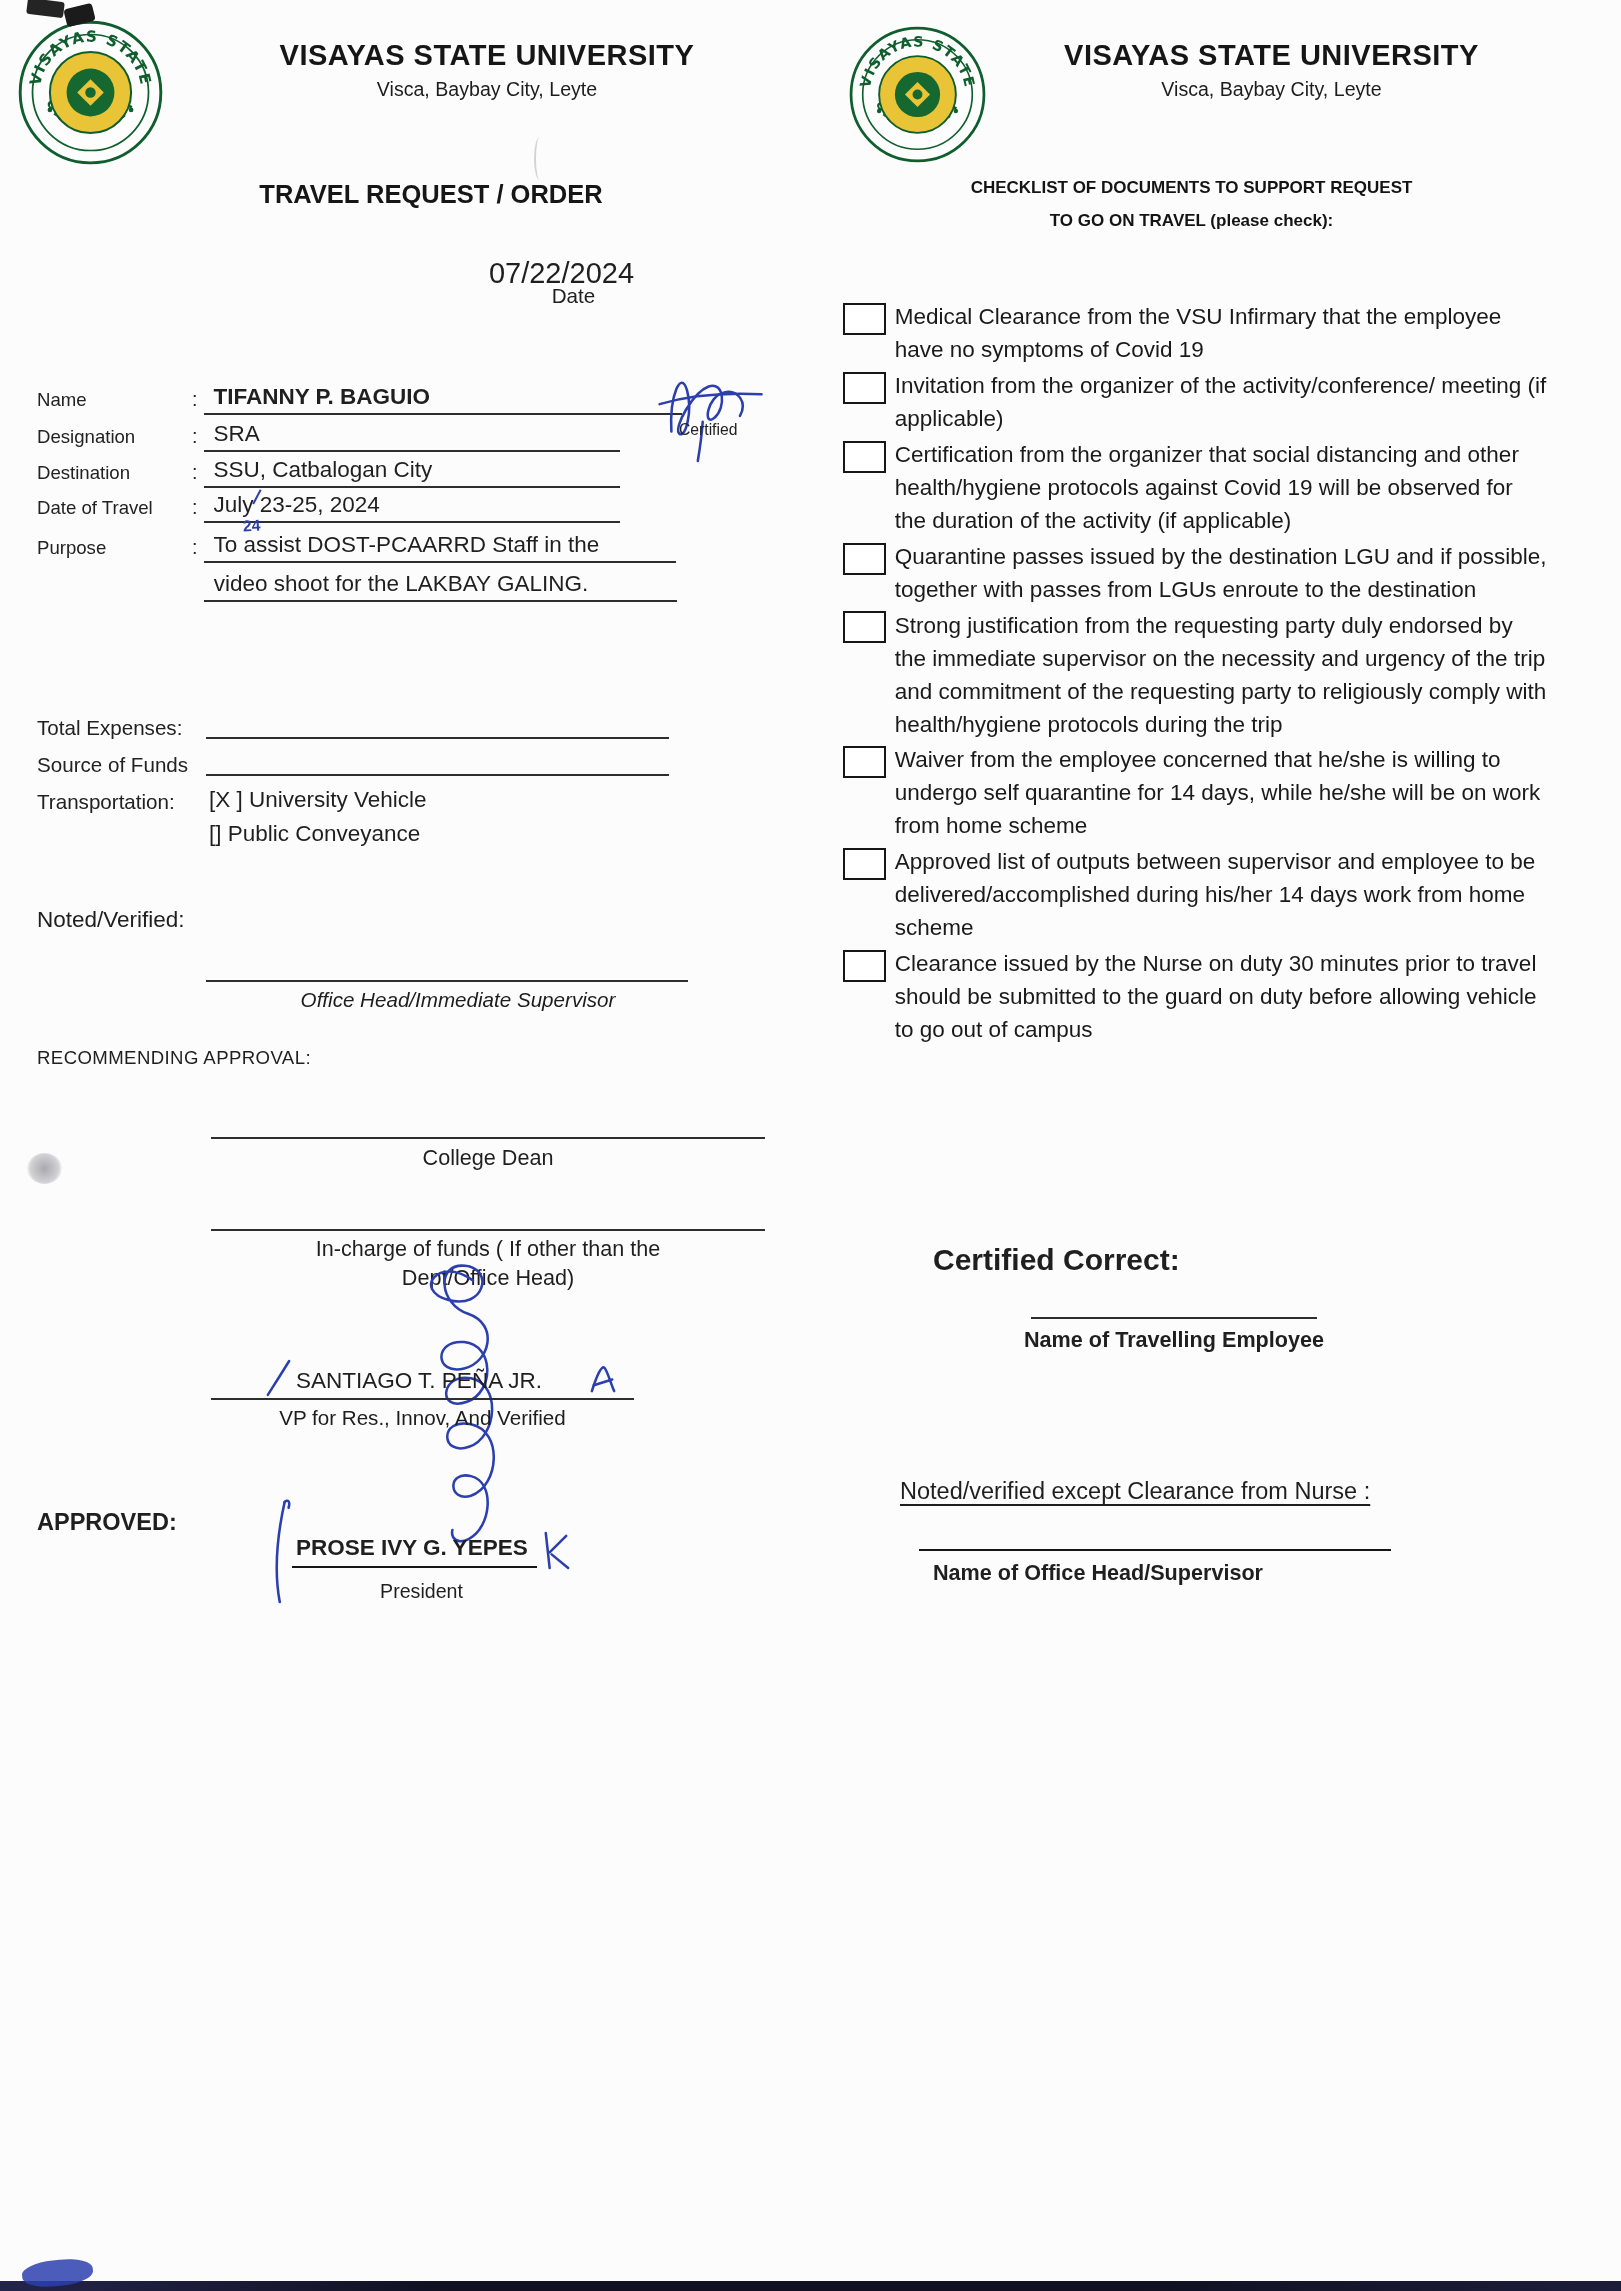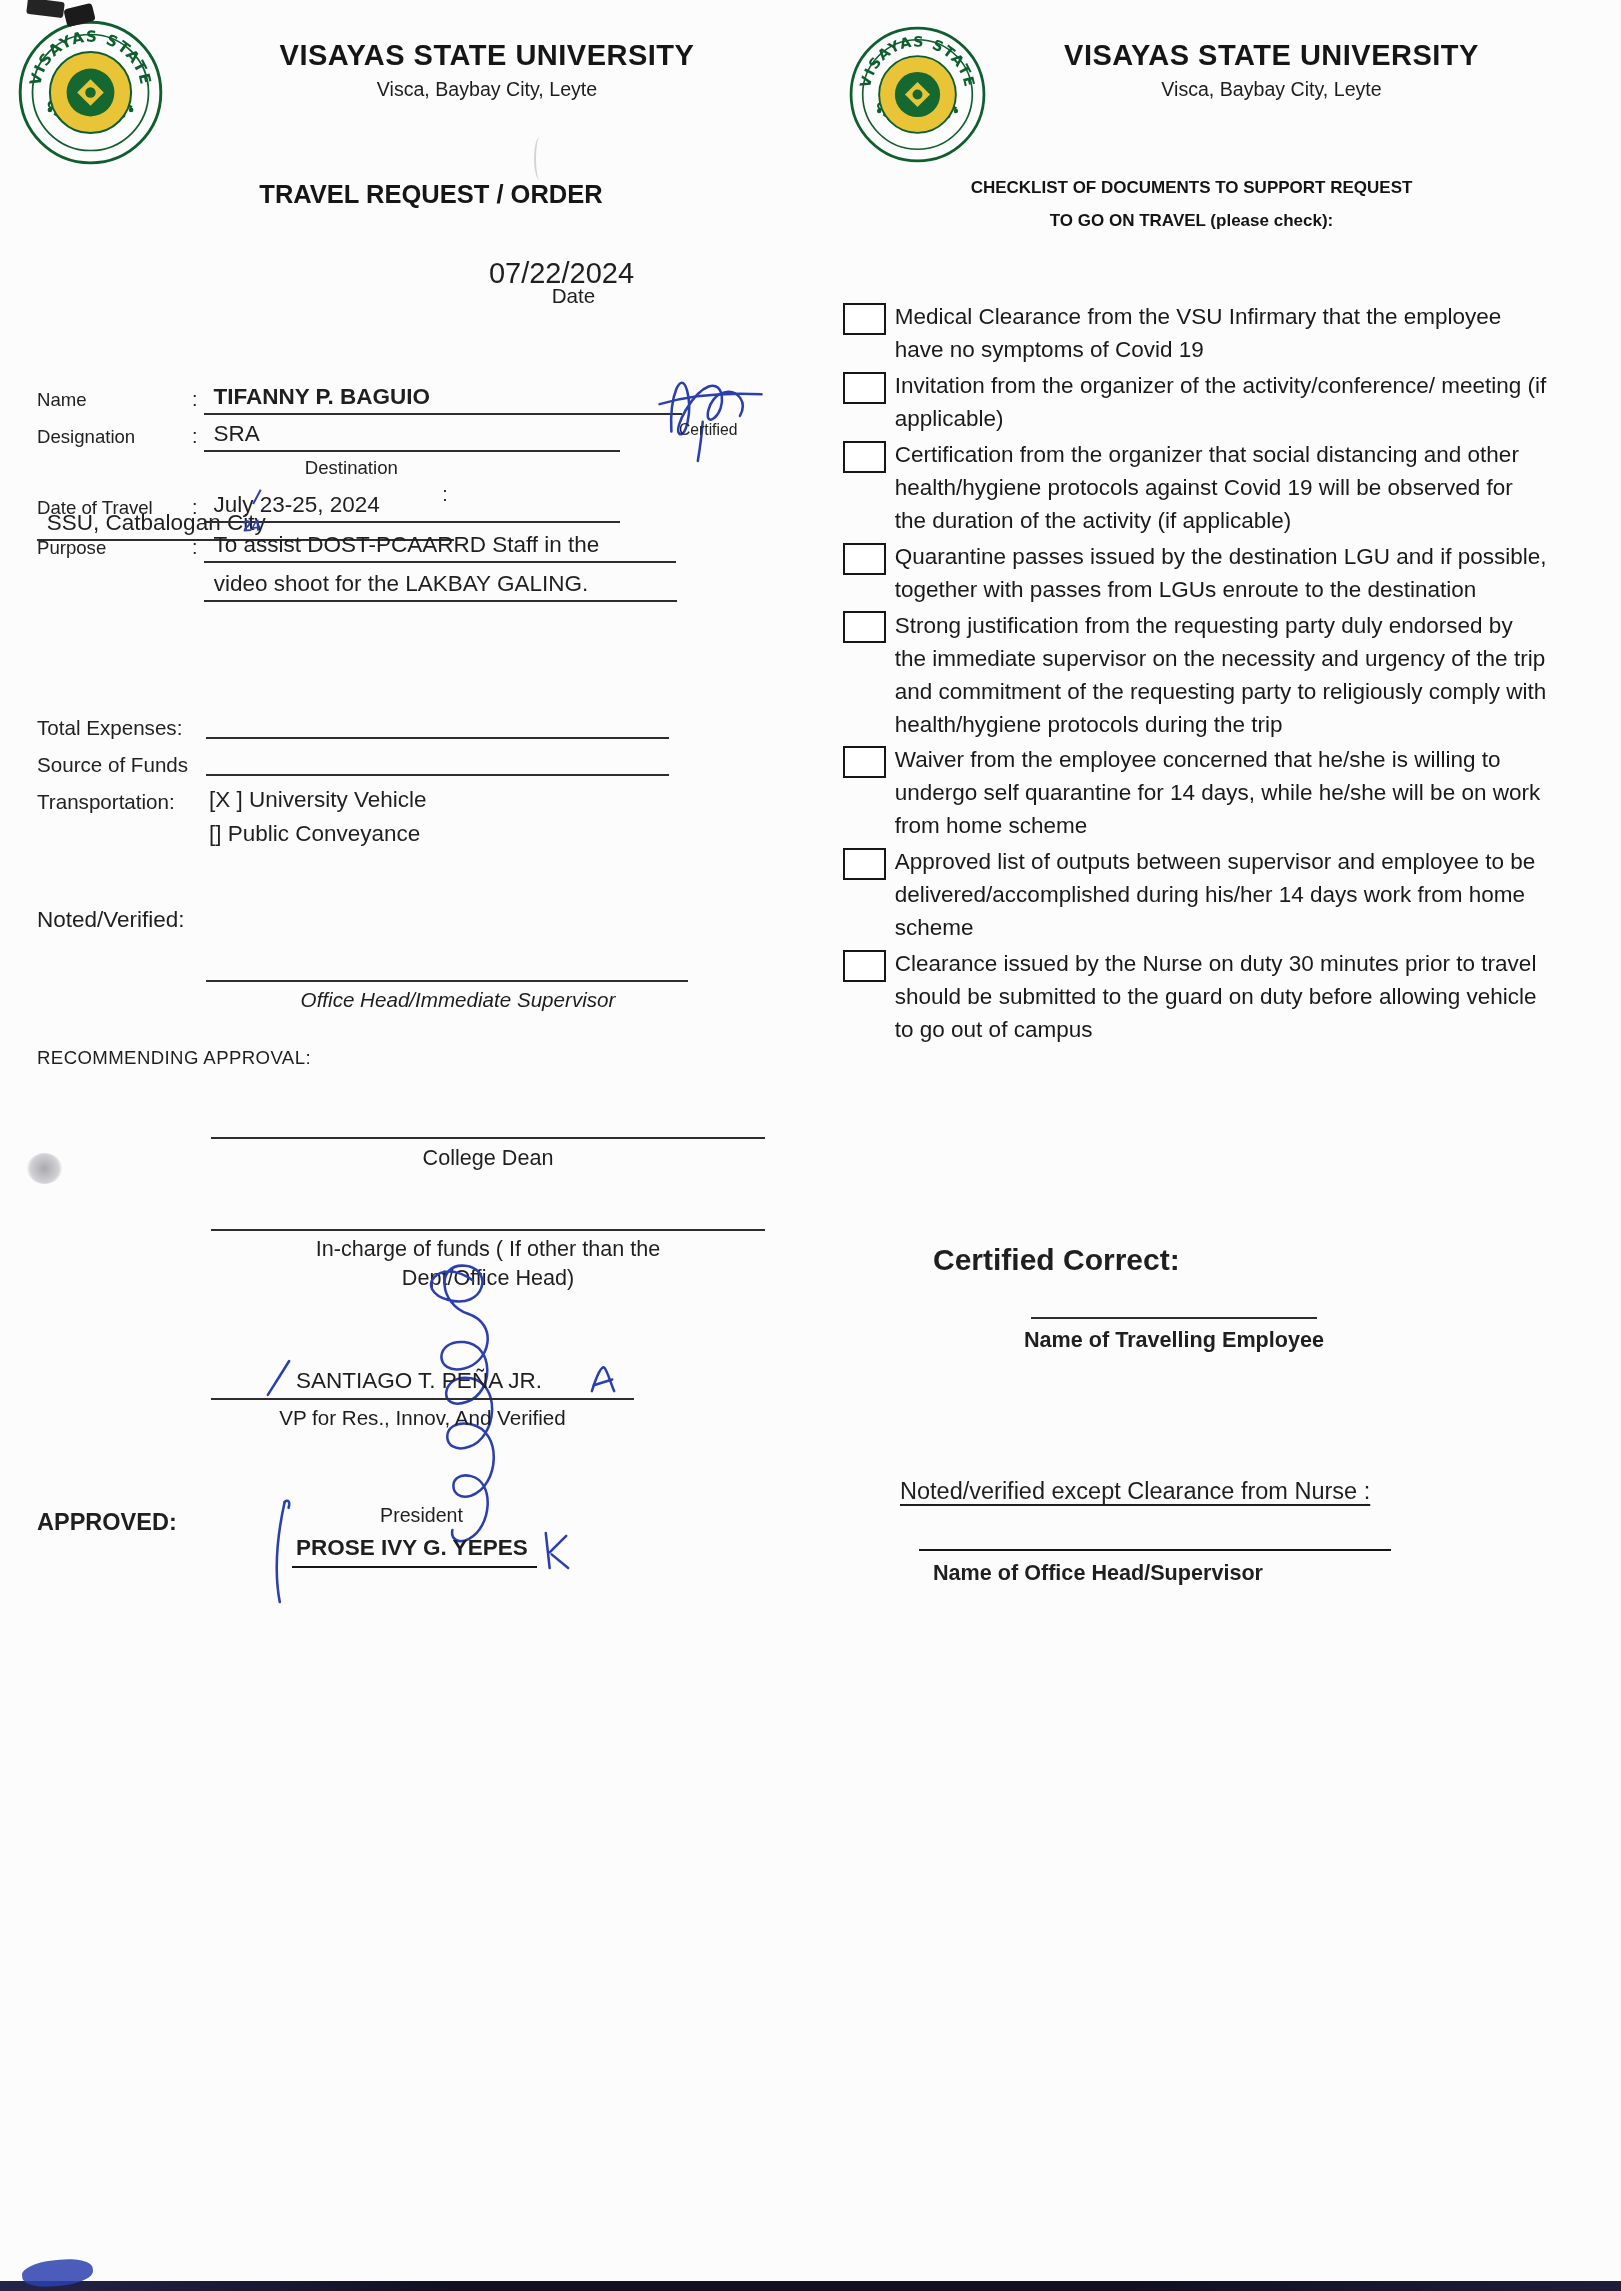--- a/index.html
+++ b/index.html
@@ -62,21 +62,21 @@
 <div class="frow" style="left:37px;top:384px;">
   <span class="flabel">Name</span>
   <span class="fcolon">:</span>
   <span class="fval b" style="width:469px;">TIFANNY P. BAGUIO</span>
 </div>
 <div class="frow" style="left:37px;top:421px;">
   <span class="flabel">Designation</span>
   <span class="fcolon">:</span>
   <span class="fval" style="width:407px;">SRA</span>
 </div>
-<div class="frow" style="left:37px;top:457px;flex-direction:column;">
+<div class="frow" style="left:37px;top:457px;">
   <span class="flabel">Destination</span>
   <span class="fcolon">:</span>
   <span class="fval" style="width:407px;">SSU, Catbalogan City</span>
 </div>
 <div class="frow" style="left:37px;top:492px;">
   <span class="flabel">Date of Travel</span>
   <span class="fcolon">:</span>
   <span class="fval" style="width:407px;">July 23-25, 2024</span>
 </div>
 
@@ -144,21 +144,21 @@
   <path d="M18,4 C21,1 24,3 22,10"></path>
 </svg>
 
 <svg class="abs sig" style="left:537px;top:1527px;" width="37" height="47" viewBox="0 0 38 48">
   <path d="M9,6 L13,42"></path>
   <path d="M30,9 L13,26"></path>
   <path d="M15,28 L32,42"></path>
 </svg>
 
 <div class="abs b" style="left:292px;top:1535px;font-size:22.5px;"><span style="display:inline-block;border-bottom:2.9px solid #161616;padding:0 9.8px 4.9px 3.9px;">PROSE IVY G. YEPES</span></div>
-<div class="abs ctr" style="left:294px;top:1504px;width:255px;font-size:19.6px;">President</div>
+<div class="abs ctr" style="left:294px;top:1580px;width:255px;font-size:19.6px;">President</div>
 
 <svg class="abs logo" style="left:849px;top:25.5px;" width="137" height="137" viewBox="0 0 100 100">
   <circle cx="50" cy="50" r="48.5" fill="#fdfdfd" stroke="#0f5e2e" stroke-width="2"></circle>
   <circle cx="50" cy="50" r="40" fill="none" stroke="#0f5e2e" stroke-width="1.2"></circle>
   <defs>
     <path id="lt2" d="M 15,50 A 35,35 0 0 1 85,50"></path>
     <path id="lb2" d="M 19,55 A 33,33 0 0 0 81,55"></path>
   </defs>
   <text font-size="10.5" fill="#0f5e2e"><textPath href="#lt2" startOffset="50%" text-anchor="middle">VISAYAS STATE</textPath></text>
   <text font-size="10" fill="#0f5e2e"><textPath href="#lb2" startOffset="50%" text-anchor="middle">UNIVERSITY</textPath></text>

